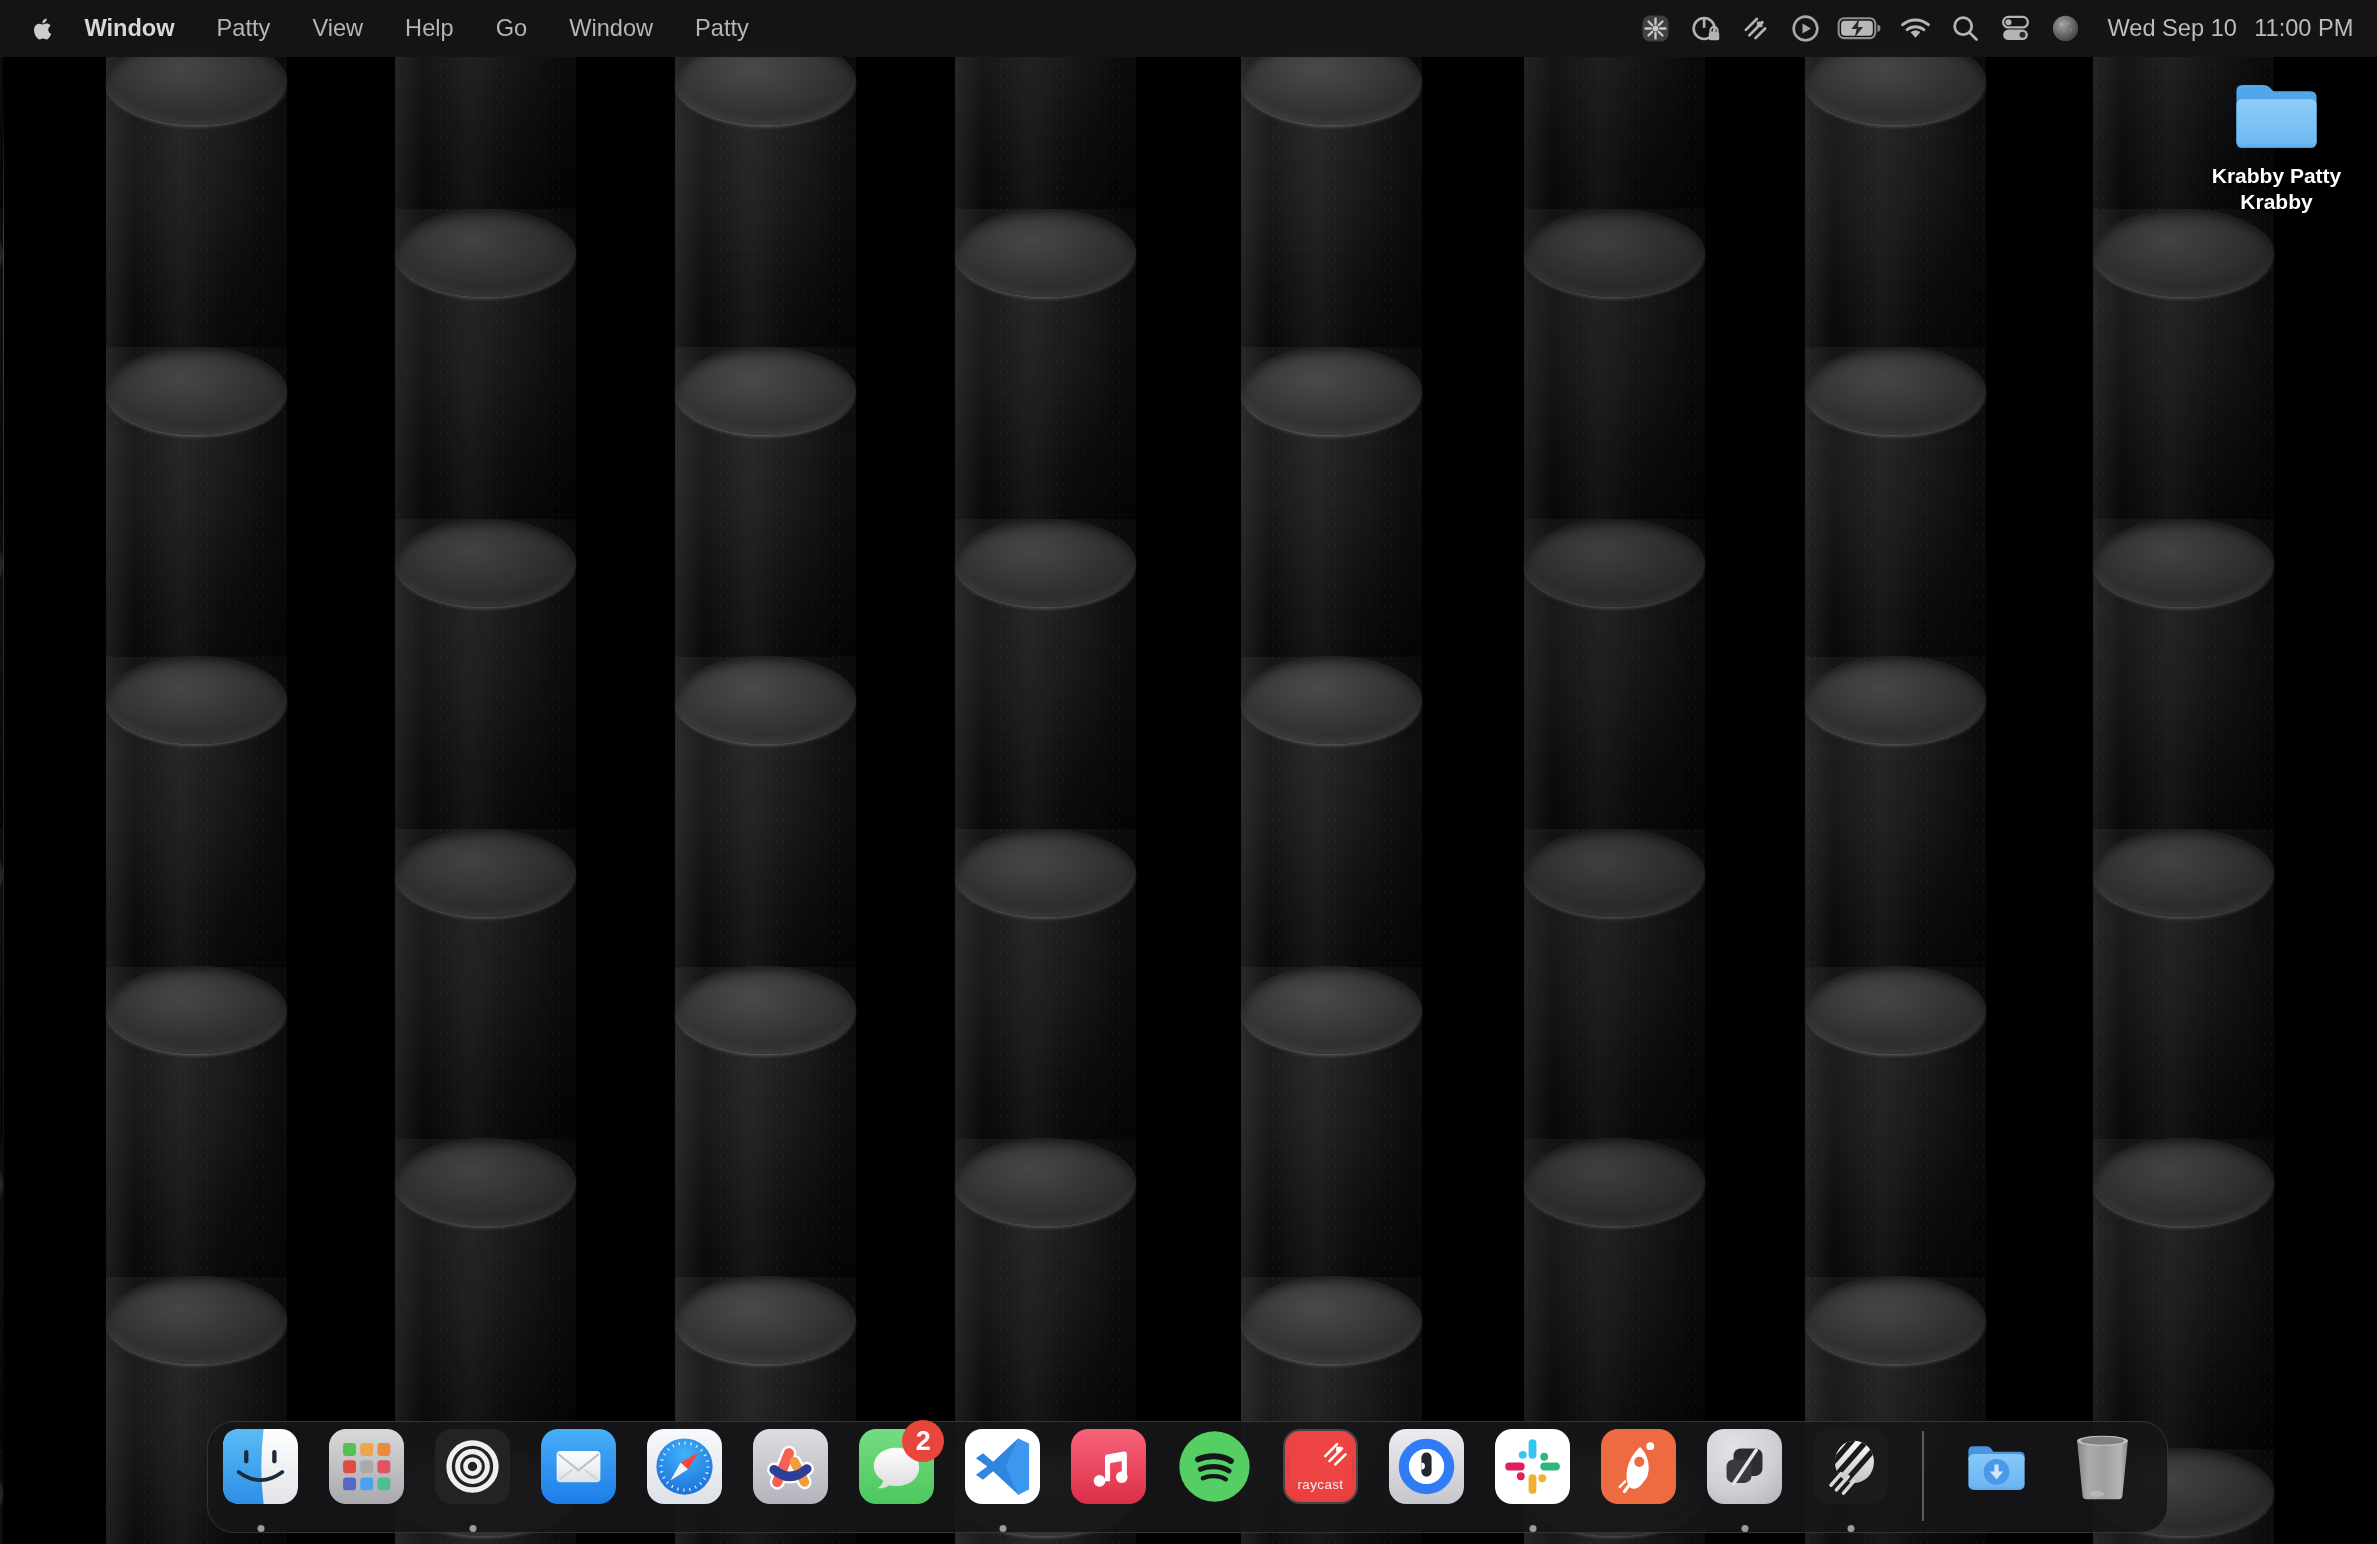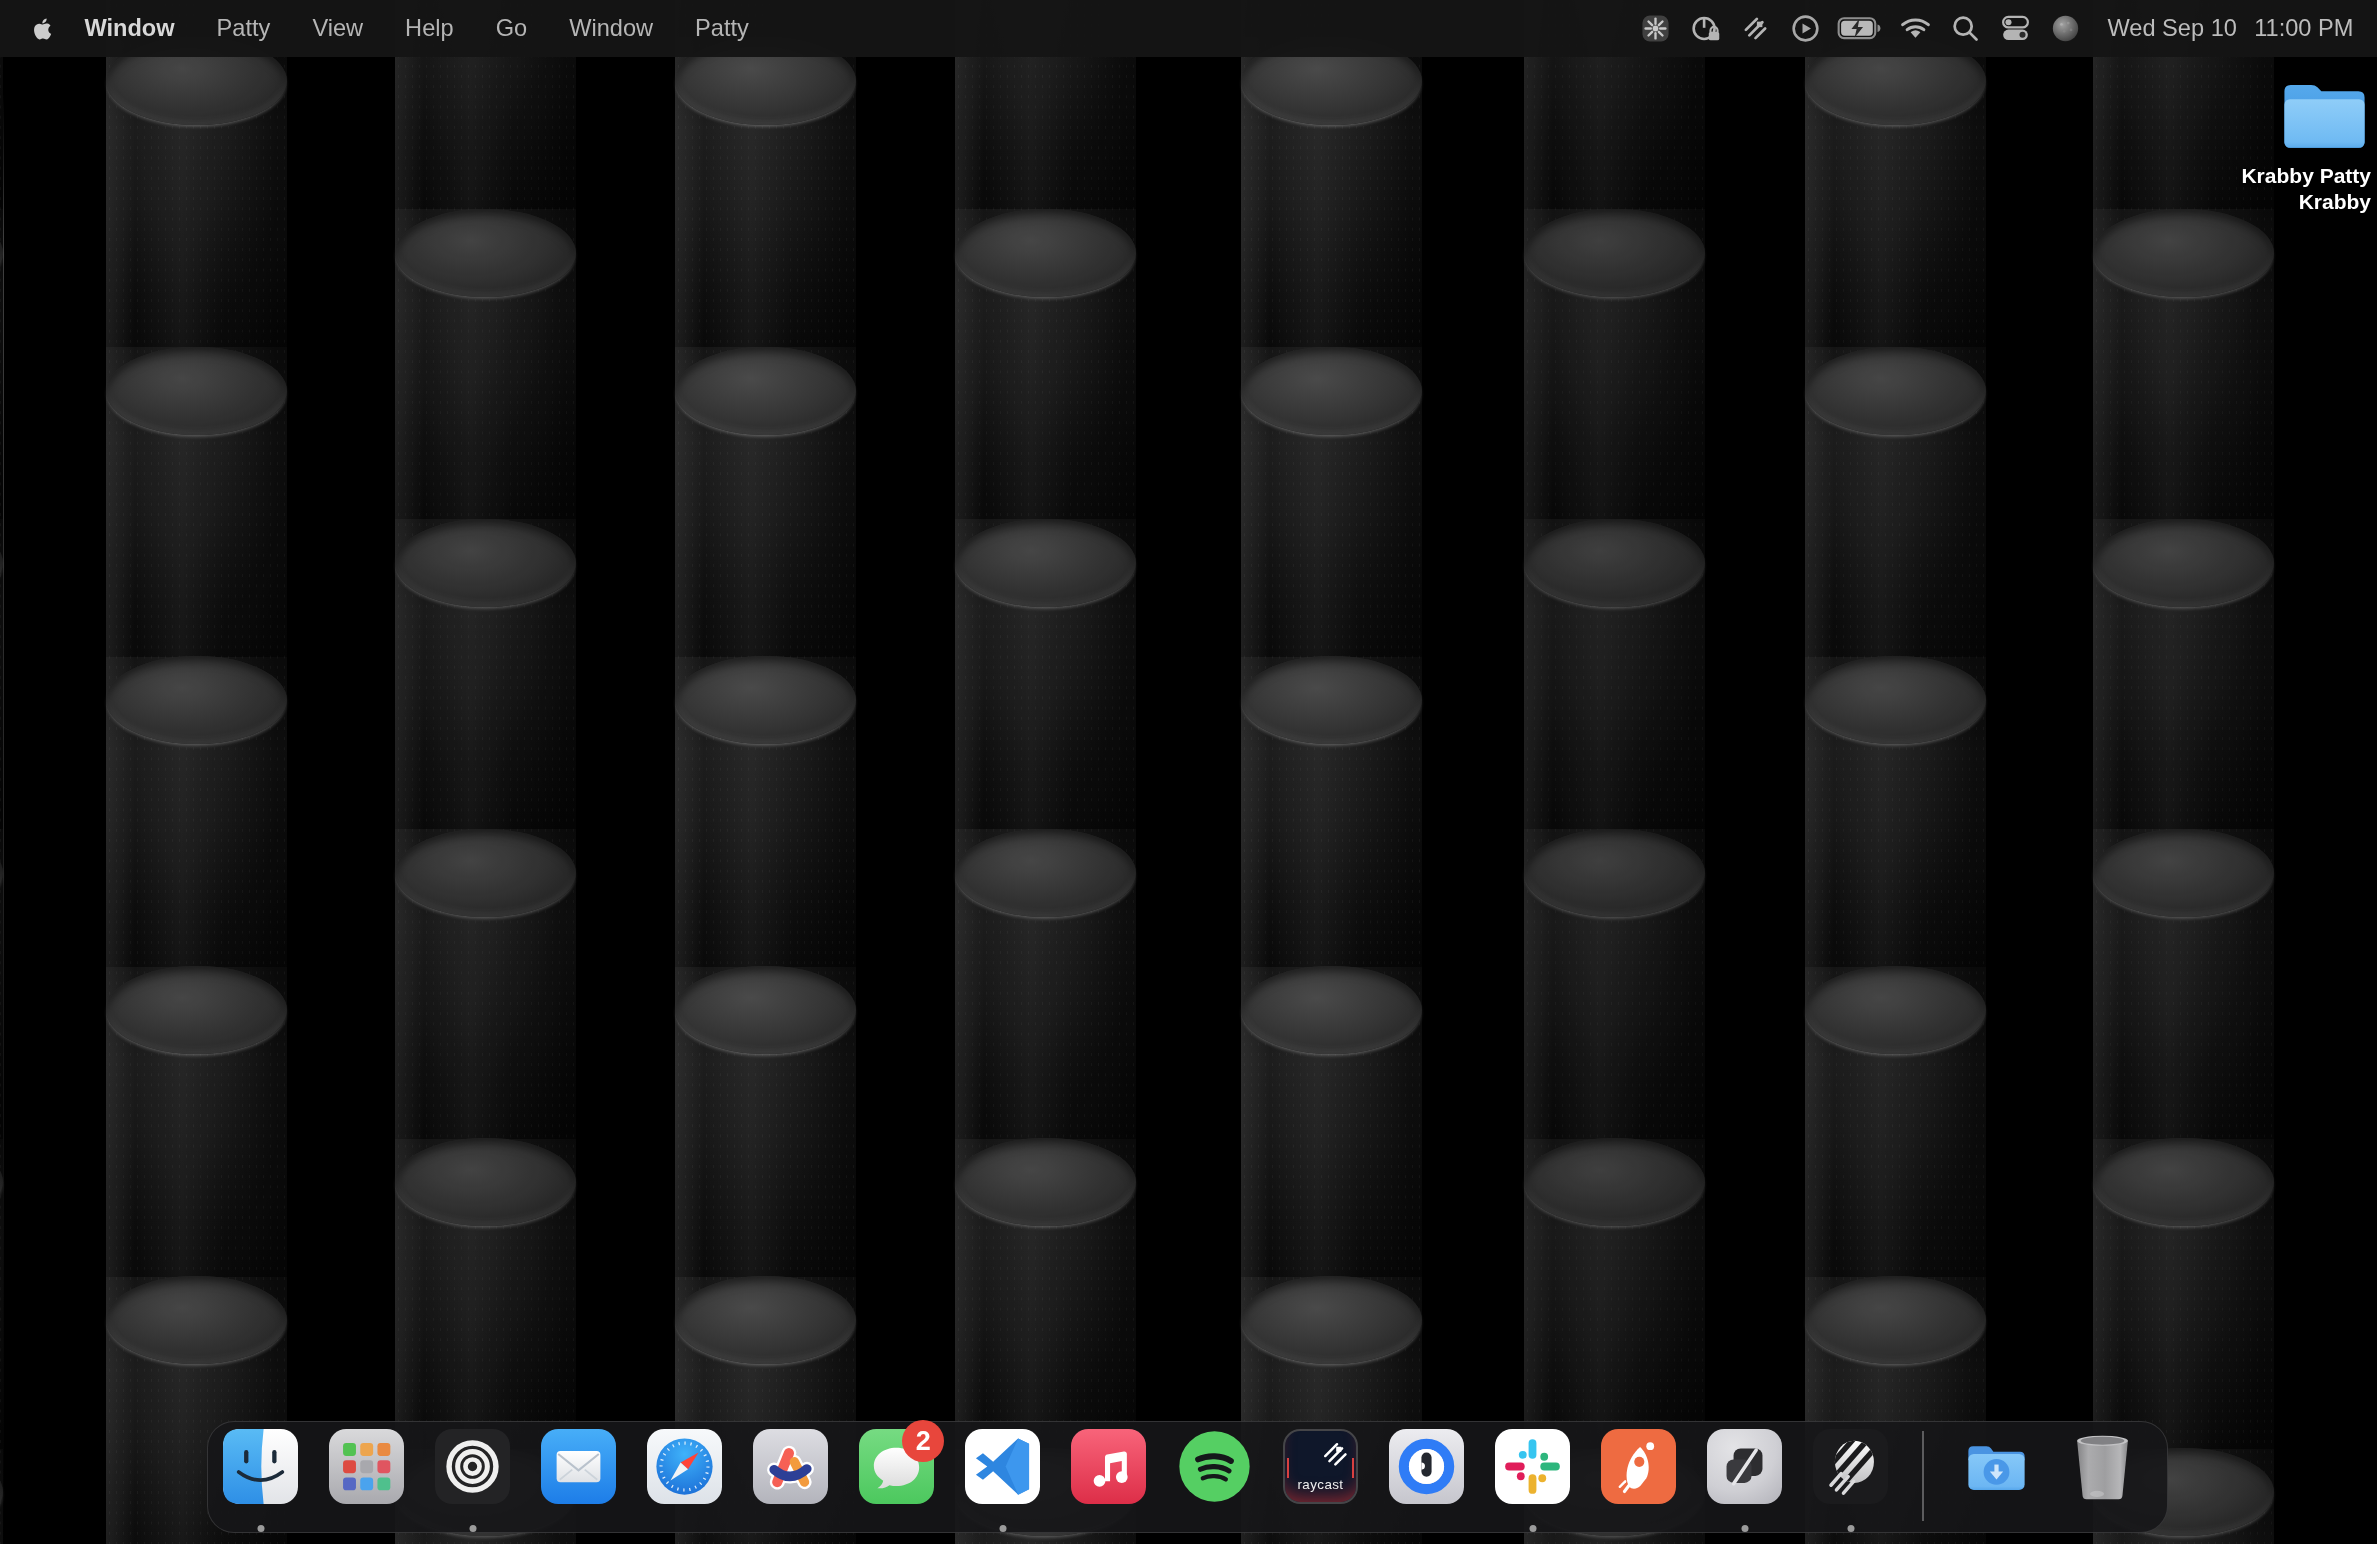--- a/index.html
+++ b/index.html
@@ -31,21 +31,21 @@
     font-size:23.6px;color:#b5b5b5;z-index:50;
   }
   .mb-apple{margin:0 9.4px 0 28px;display:flex;align-items:center;}
   .mb-item{padding:0 21px;white-space:nowrap;}
   .mb-item.active{font-weight:bold;color:#d8d8d8;}
   .mb-right{margin-left:auto;display:flex;align-items:center;padding-right:22px;}
   .mb-icon{width:50px;display:flex;justify-content:center;align-items:center;}
   .mb-date{padding:0 7.9px 0 17.3px;white-space:nowrap;color:#bcbcbc;text-align:right;}
   .mb-time{padding:0 1.6px 0 9.4px;white-space:nowrap;color:#bcbcbc;}
   
-  .desk-folder{position:absolute;left:2182px;top:74px;width:189px;text-align:right;z-index:10;}
+  .desk-folder{position:absolute;left:2182px;top:74px;width:189px;text-align:center;z-index:10;}
   .desk-folder .flabel{
     margin-top:9.4px;color:#fff;font-weight:bold;font-size:21px;line-height:26px;
     text-shadow:0 0.8px 3.1px rgba(0,0,0,.95), 0 0 1.6px rgba(0,0,0,.8);
   }
   
   .dock{
     position:absolute;left:207px;top:1421px;width:1961px;height:112px;
     box-sizing:border-box;border-radius:27px;
     background:rgba(22,22,24,.9);
     border:1.6px solid rgba(88,88,92,.45);
@@ -60,21 +60,21 @@
   }
   .dock-divider{width:2.4px;height:90px;background:#5c5c5e;margin:1.6px 3.1px 0 3.1px;flex:0 0 auto;}
   .badge{
     position:absolute;top:-8.6px;right:-10.2px;width:42px;height:42px;border-radius:50%;
     background:#e8463c;color:#fff;font-size:27px;font-weight:bold;
     display:flex;align-items:center;justify-content:center;z-index:5;
   }
   
   .raycast-icon{
     width:75px;height:75px;box-sizing:border-box;border-radius:17.3px;
-    background:#0f172a;border:2.4px solid #454548;position:relative;overflow:hidden;
+    background:#ef4444;border:2.4px solid #454548;position:relative;overflow:hidden;
     box-shadow:inset 0 -12.6px 17.3px -7.9px rgba(222,52,52,.55);
   }
   .raycast-icon .rc-line{position:absolute;width:2.4px;height:20.4px;background:#d94040;top:27px;}
   .raycast-icon .rc-label{
     position:absolute;left:0;right:0;top:46px;text-align:center;
     color:#f0f0f0;font-size:13.4px;letter-spacing:0.4px;
   }
   .raycast-icon .rc-logo{position:absolute;left:36px;top:9.4px;}
 </style>
 </head>

